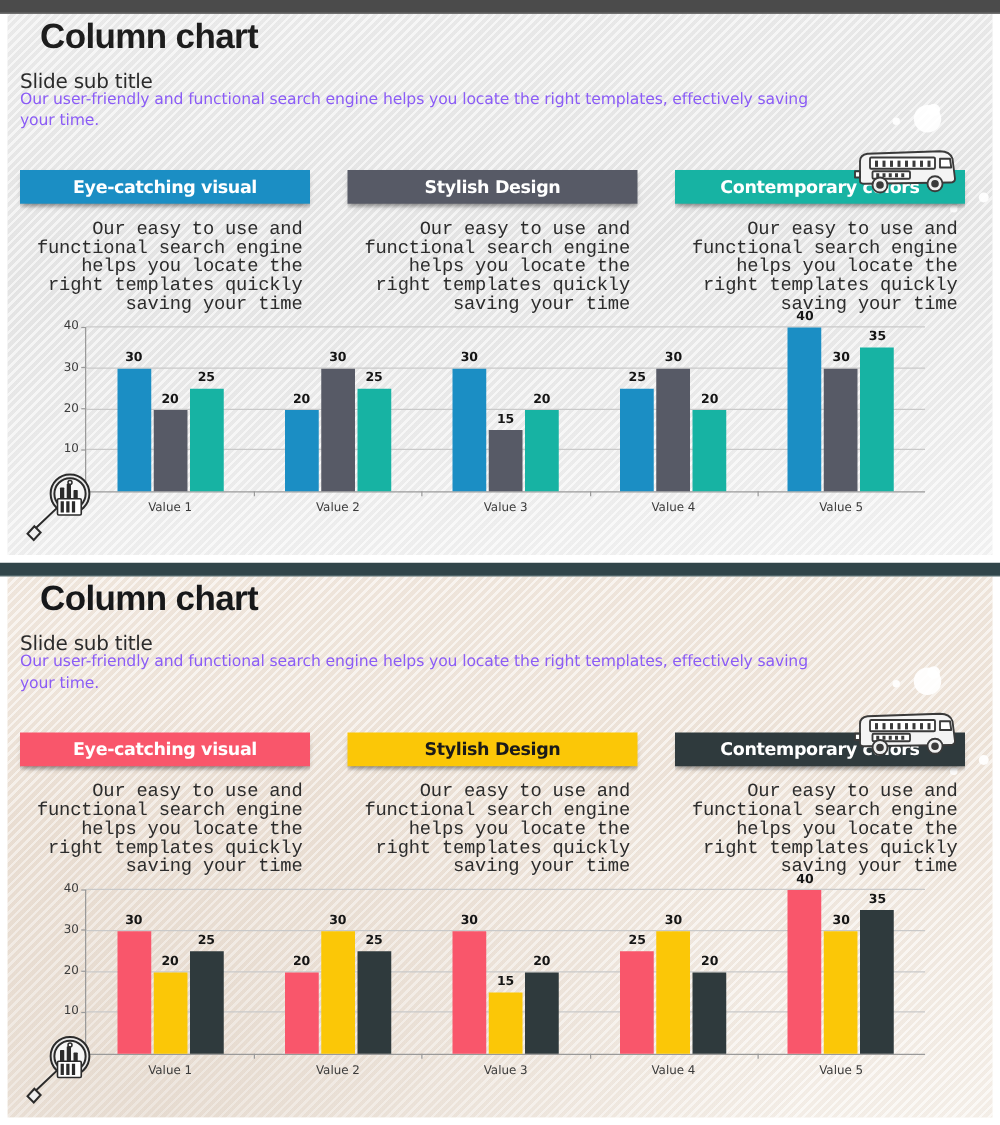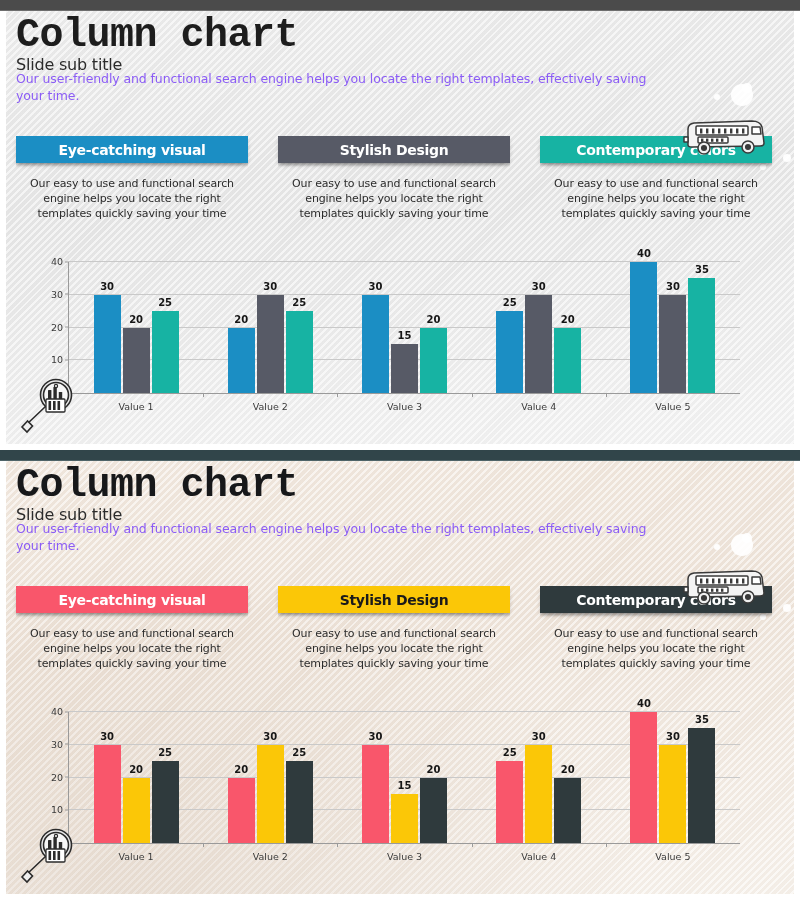--- a/index.html
+++ b/index.html
@@ -58,26 +58,26 @@
   .bubble {
     position: absolute;
     border-radius: 50%;
     background: #ffffff;
     opacity: 0.92;
   }
 
   
   .title {
     position: absolute;
-    left: 16px; top: 13px;
-    font-size: 40px;
+    left: 32px; top: 13px;
+    font-size: 28px;
     font-weight: bold;
     letter-spacing: -0.5px;
     color: #1d1d1d;
-    font-family: Liberation Mono, monospace;
+    font-family: Liberation Sans, sans-serif;
   }
   .slide2 .title { color: #17181a; }
 
   .subtitle {
     position: absolute;
     left: 16px; top: 55px;
     font-size: 16px;
     color: #2b2b2b;
     letter-spacing: -0.2px;
   }
@@ -116,26 +116,27 @@
   }
   .feature-bar::after {
     content: "";
     position: absolute; left: 0; right: 0; bottom: -4px;
     height: 4px;
     background: linear-gradient(to bottom, rgba(0,0,0,0.18), rgba(0,0,0,0));
   }
 
   .feature-text {
     margin-top: 13px;
-    text-align: center;
-    font-size: 11px;
+    text-align: right;
+    font-size: 15px;
     line-height: 15px;
     color: #2c2c2c;
     letter-spacing: -0.15px;
     padding: 0 6px;
+    font-family: Liberation Mono, monospace;
   }
 
   
   .chart {
     position: absolute;
     left: 40px;
     top: 256px;
     width: 720px;
     height: 170px;
   }

